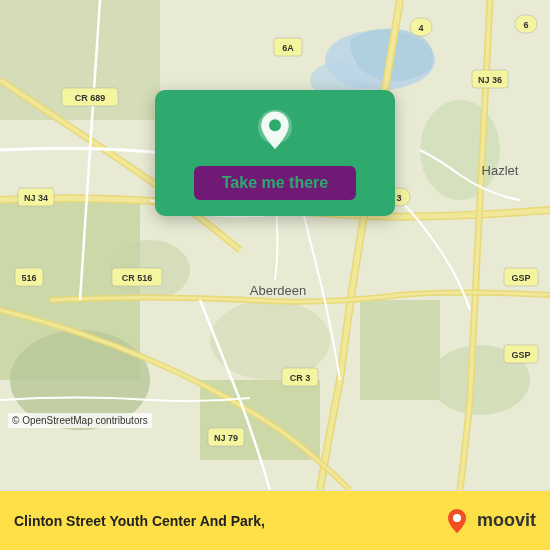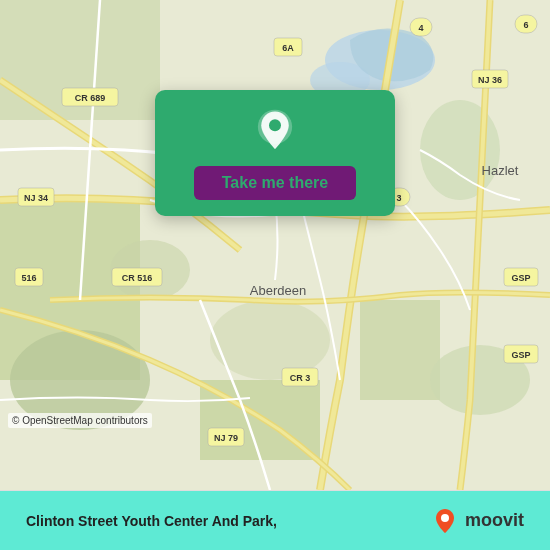--- a/index.html
+++ b/index.html
@@ -56,25 +56,25 @@
       font-size: 16px;
       font-weight: 600;
       cursor: pointer;
       white-space: nowrap;
     }
 
     
     #bottom-bar {
       width: 550px;
       height: 60px;
-      background: #5eead4;
+      background: #fde047;
       display: flex;
       align-items: center;
       justify-content: space-between;
-      padding: 0 26px;
+      padding: 0 14px;
       border-top: 1px solid #ddd;
     }
 
     #location-info {
       display: flex;
       flex-direction: column;
       flex: 1;
     }
 
     #location-name {

